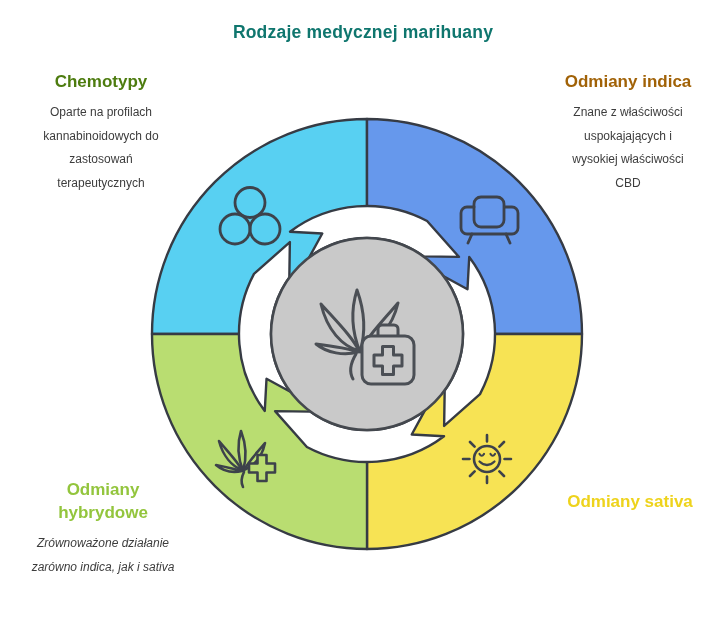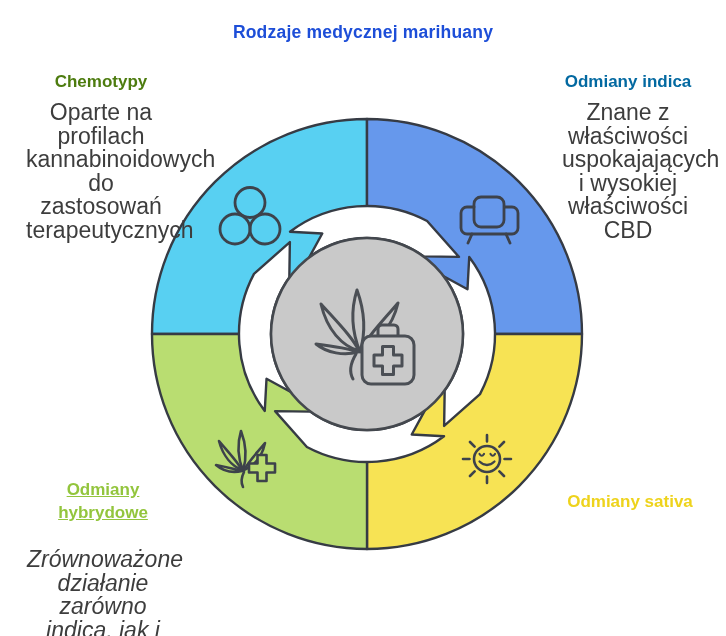--- a/index.html
+++ b/index.html
@@ -2,31 +2,31 @@
 <html><head>
 <meta charset="utf-8">
 <style>
   html,body{margin:0;padding:0;background:#fff;}
   .stage{
     position:relative;width:726px;height:636px;background:#ffffff;
     font-family:"Liberation Sans",sans-serif;overflow:hidden;
   }
   .page-title{
     position:absolute;top:10px;left:0;right:0;text-align:center;
-    font-size:17.5px;font-weight:bold;color:#1d4ed8;letter-spacing:.2px;
+    font-size:17.5px;font-weight:bold;color:#0f766e;letter-spacing:.2px;
   }
   .diagram{position:absolute;left:0;top:0;width:726px;height:636px;}
   .label{position:absolute;text-align:center;color:#3d3d3d;}
   .label h2{font-size:17px;font-weight:bold;margin:0 0 8px;line-height:23px;}
-  .label p{font-size:23px;margin:0 auto;line-height:23.5px;}
+  .label p{font-size:12px;margin:0 auto;line-height:23.5px;}
   .tl{left:8px;top:70px;width:186px;}   .tl p{width:150px;}
   .tr{left:535px;top:70px;width:186px;} .tr p{width:132px;}
-  .bl{left:10px;top:478px;width:186px;} .bl h2{max-width:122px;margin:0 auto 24px;text-decoration:underline;} .bl p{width:152px;font-style:italic;}
+  .bl{left:10px;top:478px;width:186px;} .bl h2{max-width:122px;margin:0 auto 8px;} .bl p{width:152px;font-style:italic;}
   .br{left:537px;top:490px;width:186px;} .br p{width:142px;}
-  .c-cyan{color:#4d7c0f;} .c-blue{color:#0369a1;text-align:center;} .c-green{color:#93c53d;} .c-yellow{color:#eed31c;}
+  .c-cyan{color:#4d7c0f;} .c-blue{color:#a16207;text-align:center;} .c-green{color:#93c53d;} .c-yellow{color:#eed31c;}
 </style>
 </head>
 <body>
 
 <div class="stage">
 
   <h1 class="page-title">Rodzaje medycznej marihuany</h1>
 
   <svg class="diagram" viewBox="0 0 726 636" fill="none" stroke-linecap="round" stroke-linejoin="round">
 

